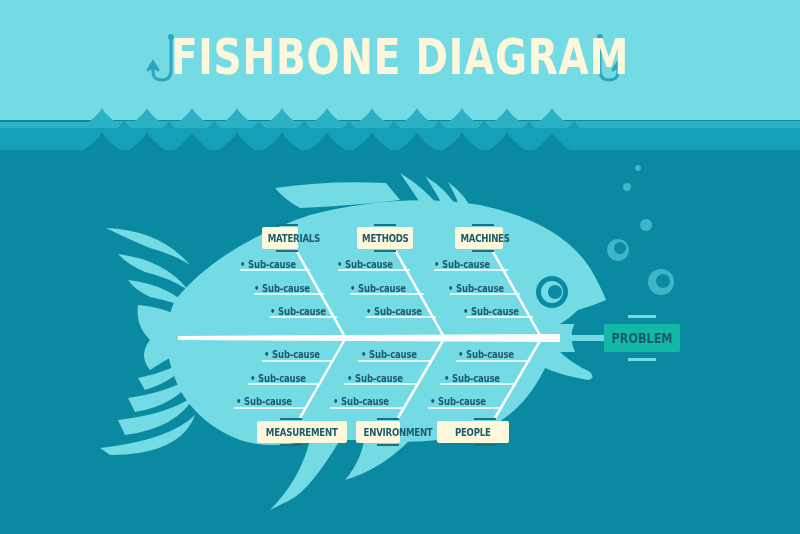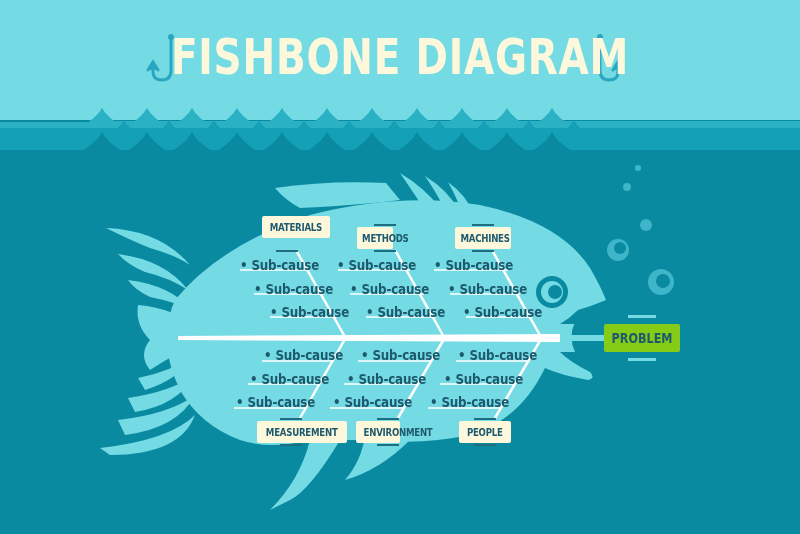--- a/index.html
+++ b/index.html
@@ -2,23 +2,23 @@
 <html><head>
 <meta charset="utf-8">
 <style>
   html, body { margin: 0; padding: 0; }
   body { width: 800px; height: 534px; overflow: hidden; background: #0a8aa0; font-family: "Liberation Sans", sans-serif; }
   #scene { position: relative; width: 800px; height: 534px; }
   svg { position: absolute; left: 0; top: 0; }
   .title { position: absolute; left: 0; top: 22px; width: 800px; text-align: center; color: #fdf8dc; font-family: "DejaVu Sans", sans-serif; font-weight: bold; font-size: 50px; letter-spacing: 1px; transform: scaleX(0.78); transform-origin: 400px 0; line-height: 70px; }
   .label { position: absolute; height: 22px; background: #fdf8dc; color: #1e5a6e; font-family: "DejaVu Sans", sans-serif; font-weight: bold; font-size: 10.5px; line-height: 22px; text-align: center; border-radius: 2px; letter-spacing: -0.3px; }
   .label .txt { display: inline-block; transform: scaleX(0.82); }
-  .sub { position: absolute; color: #1e5a6e; font-family: "DejaVu Sans", sans-serif; font-weight: bold; font-size: 14px; line-height: 12px; white-space: nowrap; letter-spacing: -0.2px; }
+  .sub { position: absolute; color: #1e5a6e; font-family: "DejaVu Sans", sans-serif; font-weight: bold; font-size: 10px; line-height: 12px; white-space: nowrap; letter-spacing: -0.2px; }
   .sub .txt { display: inline-block; transform: scaleX(0.85); transform-origin: left center; }
-  .problem { position: absolute; left: 604px; top: 324px; width: 76px; height: 28px; background: #84cc16; color: #1e5a6e; font-family: "DejaVu Sans", sans-serif; font-weight: bold; font-size: 14px; line-height: 28px; text-align: center; border-radius: 2px; }
+  .problem { position: absolute; left: 604px; top: 324px; width: 76px; height: 28px; background: #14b8a6; color: #1e5a6e; font-family: "DejaVu Sans", sans-serif; font-weight: bold; font-size: 14px; line-height: 28px; text-align: center; border-radius: 2px; }
   .problem .txt { display: inline-block; transform: scaleX(0.8); }
 </style>
 </head>
 <body>
 
 <div id="scene">
   <svg width="800" height="534" viewBox="0 0 800 534">
 
     <rect x="0" y="0" width="800" height="130" fill="#74dbe4"></rect>
 
@@ -178,27 +178,27 @@
         <rect x="474" y="444" width="22" height="2"></rect>
     </g>
     <g fill="#74dbe4">
       <rect x="628" y="315" width="28" height="3"></rect>
       <rect x="628" y="358" width="28" height="3"></rect>
     </g>
   </svg>
 
   <div class="title">FISHBONE DIAGRAM</div>
 
-  <div class="label" style="left:262px;top:216px;width:68px"><span class="txt">MATERIALS</span></div>
-  <div class="label" style="left:357px;top:227px;width:36px"><span class="txt">METHODS</span></div>
-  <div class="label" style="left:455px;top:227px;width:56px"><span class="txt">MACHINES</span></div>
+  <div class="label" style="left:262px;top:227px;width:36px"><span class="txt">MATERIALS</span></div>
+  <div class="label" style="left:357px;top:227px;width:56px"><span class="txt">METHODS</span></div>
+  <div class="label" style="left:455px;top:227px;width:48px"><span class="txt">MACHINES</span></div>
 
   <div class="label" style="left:257px;top:421px;width:90px"><span class="txt">MEASUREMENT</span></div>
   <div class="label" style="left:356px;top:421px;width:44px"><span class="txt">ENVIRONMENT</span></div>
-  <div class="label" style="left:459px;top:421px;width:52px"><span class="txt">PEOPLE</span></div>
+  <div class="label" style="left:437px;top:421px;width:72px"><span class="txt">PEOPLE</span></div>
 
   <div class="sub" style="left:240px;top:259px"><span class="txt">• Sub-cause</span></div>
   <div class="sub" style="left:254px;top:283px"><span class="txt">• Sub-cause</span></div>
   <div class="sub" style="left:270px;top:306px"><span class="txt">• Sub-cause</span></div>
   <div class="sub" style="left:337px;top:259px"><span class="txt">• Sub-cause</span></div>
   <div class="sub" style="left:350px;top:283px"><span class="txt">• Sub-cause</span></div>
   <div class="sub" style="left:366px;top:306px"><span class="txt">• Sub-cause</span></div>
   <div class="sub" style="left:434px;top:259px"><span class="txt">• Sub-cause</span></div>
   <div class="sub" style="left:448px;top:283px"><span class="txt">• Sub-cause</span></div>
   <div class="sub" style="left:463px;top:306px"><span class="txt">• Sub-cause</span></div>

